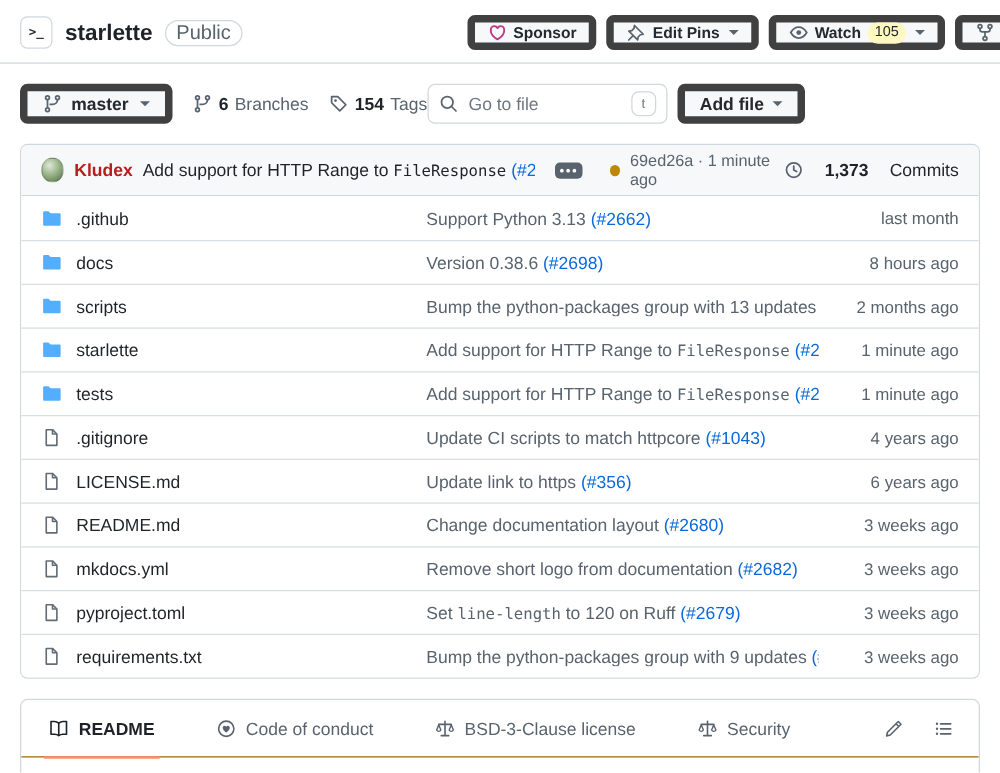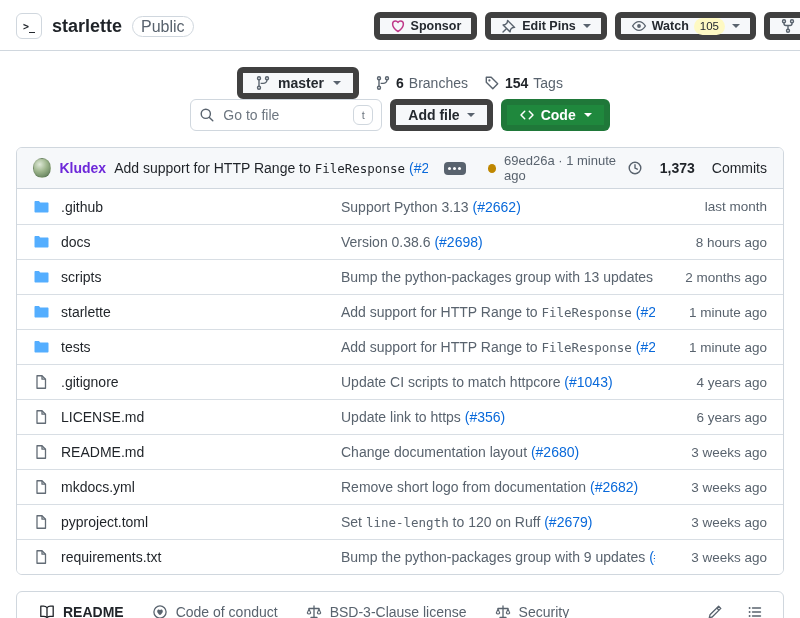--- a/index.html
+++ b/index.html
@@ -37,21 +37,21 @@
     background: #fef9c3; border-radius: 2em; padding: 0 6px; font-size: 11.5px;
     font-weight: 500; line-height: 17px; color: #24292f;
   }
   .caret { width: 0; height: 0; border-left: 4px solid transparent; border-right: 4px solid transparent; border-top: 4px solid #59636e; margin-left: 2px; }
   .icon-grey { color: #59636e; }
   .icon-pink { color: #bf3989; }
 
   .header-divider { border-bottom: 1px solid #d0d7de; }
 
   
-  .toolbar { display: flex; align-items: center; justify-content: flex-start; padding: 16px 16px 0; flex-direction: column; }
+  .toolbar { display: flex; align-items: center; justify-content: flex-start; padding: 16px 16px 0; }
   .toolbar-left { display: flex; align-items: center; gap: 16px; }
   .btn-md { height: 32px; font-size: 14px; padding: 0 12px; }
   .branch-btn { gap: 7px; font-weight: 600; }
   .meta-link { display: inline-flex; align-items: center; gap: 5px; color: #59636e; cursor: pointer; }
   .meta-link b { color: #1f2328; font-weight: 700; }
   .toolbar-right { display: flex; align-items: center; gap: 8px; }
   .goto-box {
     display: flex; align-items: center; gap: 6px; width: 192px; height: 32px;
     border: 1px solid #d0d7de; border-radius: 6px; padding: 0 8px; background: #fff; color: #6e7781;
   }
@@ -71,21 +71,21 @@
   .main-box { margin: 16px 16px 0; border: 1px solid #d0d7de; border-radius: 6px; overflow: hidden; }
   .commit-bar {
     display: flex; align-items: center; gap: 8px; height: 41px; padding: 0 16px;
     background: #f6f8fa; border-bottom: 1px solid #d0d7de;
   }
   .avatar {
     width: 20px; height: 20px; border-radius: 50%;
     background: radial-gradient(circle at 35% 30%, #dfe9d8 0%, #9db58c 45%, #51704c 100%);
     border: 1px solid rgba(0,0,0,0.08);
   }
-  .commit-author { font-weight: 600; color: #6d28d9; }
+  .commit-author { font-weight: 600; color: #b91c1c; }
   .commit-msg { color: #1f2328; white-space: nowrap; overflow: hidden; }
   .link-blue { color: #0969da; }
   .ellipsis-btn {
     display: inline-flex; align-items: center; justify-content: center; gap: 2px;
     width: 24px; height: 13px; background: #59636e; border: none; border-radius: 4px;
     margin-left: 8px; cursor: pointer; padding: 0;
   }
   .ellipsis-btn i { width: 3px; height: 3px; border-radius: 50%; background: #fff; }
   .status-dot { width: 9px; height: 9px; border-radius: 50%; background: #bf8700; margin-left: 14px; }
   .commit-meta { margin-left: auto; display: flex; align-items: center; gap: 10px; }
@@ -97,21 +97,21 @@
   .t-row:first-child { border-top: none; }
   .col-name { width: 308px; display: flex; align-items: center; gap: 12px; flex: none; overflow: hidden; }
   .file-name { color: #1f2328; cursor: pointer; }
   .col-msg { flex: 1; min-width: 0; color: #59636e; white-space: nowrap; overflow: hidden; }
   .col-msg .msg-link { color: #59636e; cursor: pointer; }
   .col-msg code { color: #59636e; }
   .col-date { width: 112px; flex: none; text-align: right; color: #59636e; font-size: 13.5px; }
 
   
   .readme-box { margin: 16px 16px 0; border: 1px solid #d0d7de; border-radius: 6px; height: 120px; overflow: hidden; background: #fff; }
-  .tab-bar { display: flex; align-items: center; height: 46px; padding: 0 8px; border-bottom: 6px solid #a16207; }
+  .tab-bar { display: flex; align-items: center; height: 46px; padding: 0 8px; border-bottom: 1px solid #a16207; gap: 21px; }
   .tab {
     position: relative; display: flex; align-items: center; gap: 8px; height: 46px;
     padding: 0 10px; margin: 0 4px; color: #59636e; cursor: pointer; white-space: nowrap;
   }
   .tab.active { color: #1f2328; font-weight: 700; }
   .tab.active::after {
     content: ""; position: absolute; left: 6px; right: 6px; bottom: -1px; height: 2px;
     background: #fd8c73; border-radius: 2px;
   }
   .tab-bar-actions { margin-left: auto; display: flex; align-items: center; gap: 16px; padding-right: 8px; color: #59636e; }
@@ -214,29 +214,20 @@
         <svg width="16" height="16" viewBox="0 0 16 16">
             <circle cx="6.8" cy="6.8" r="4.6" fill="none" stroke="currentColor" stroke-width="1.4"></circle>
             <path d="m10.4 10.4 3.4 3.4" stroke="currentColor" stroke-width="1.4" stroke-linecap="round"></path>
           </svg>
       </span>
       <input type="text" placeholder="Go to file" style="">
       <span class="kbd">t</span>
     </div>
     <button class="btn btn-md">
       <span>Add file</span>
-      <span class="caret"></span>
-    </button>
-    <button class="btn btn-md btn-green">
-      <span>
-        <svg width="16" height="16" viewBox="0 0 16 16">
-            <path d="M5.7 4.3 2 8l3.7 3.7M10.3 4.3 14 8l-3.7 3.7" fill="none" stroke="currentColor" stroke-width="1.5" stroke-linecap="round" stroke-linejoin="round"></path>
-          </svg>
-      </span>
-      <span>Code</span>
       <span class="caret"></span>
     </button>
   </div>
 </div>
 
 <div class="main-box">
   <div class="commit-bar">
     <span class="avatar"></span>
     <a class="commit-author">Kludex</a>
     <span class="commit-msg">

